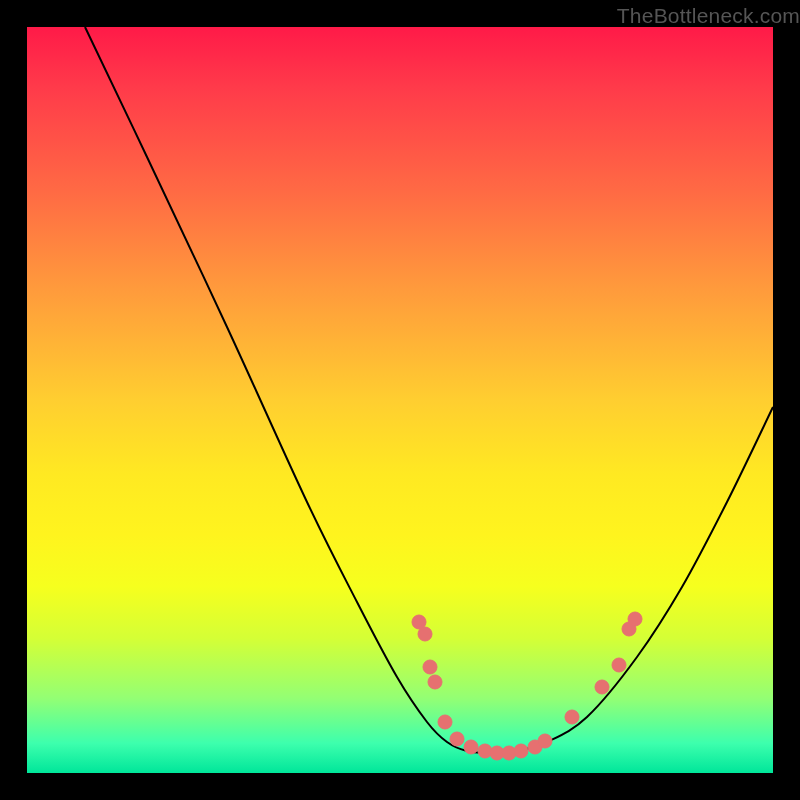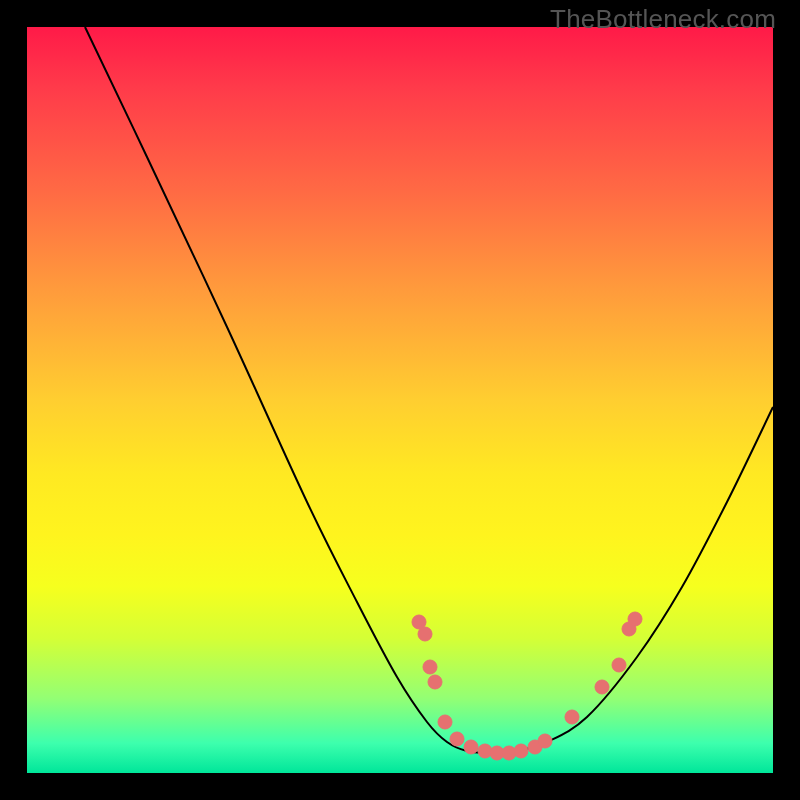--- a/index.html
+++ b/index.html
@@ -27,23 +27,23 @@
       #fff41e 68%,
       #f6ff1e 75%,
       #d4ff36 82%,
       #93ff74 90%,
       #3dffad 96%,
       #00e69a 100%);
   }
   .watermark {
     position: absolute;
     top: 4px;
-    right: 24px;
+    right: 0;
     color: #555;
-    font-size: 26px;
+    font-size: 21px;
     font-weight: 500;
     letter-spacing: 0.2px;
     z-index: 10;
   }
   svg.plot {
     position: absolute;
     left: 27px;
     top: 27px;
     width: 746px;
     height: 746px;

